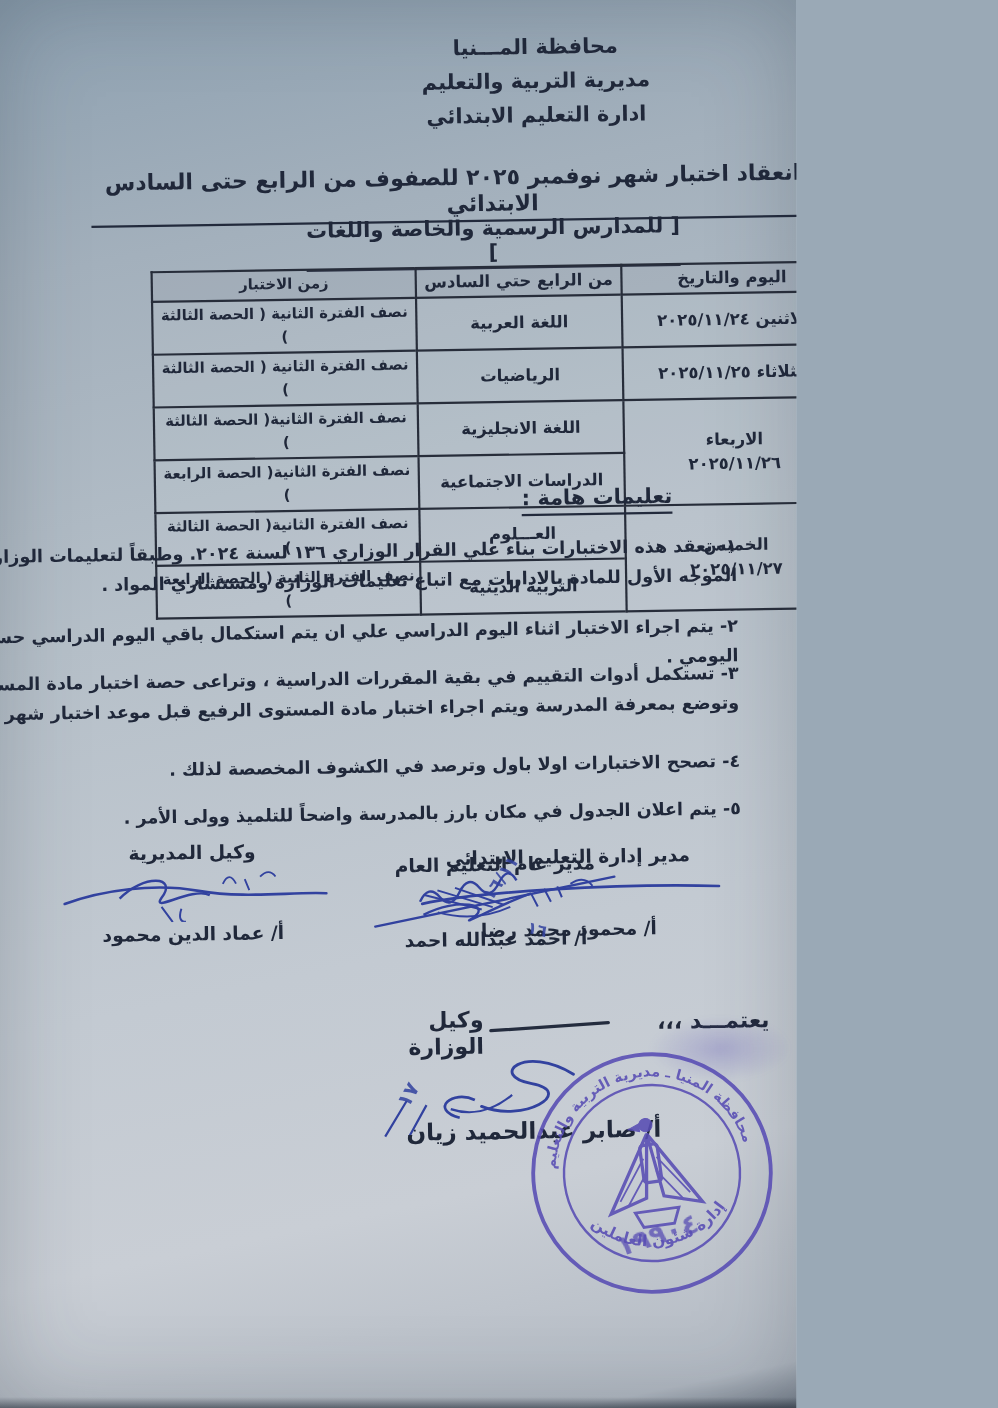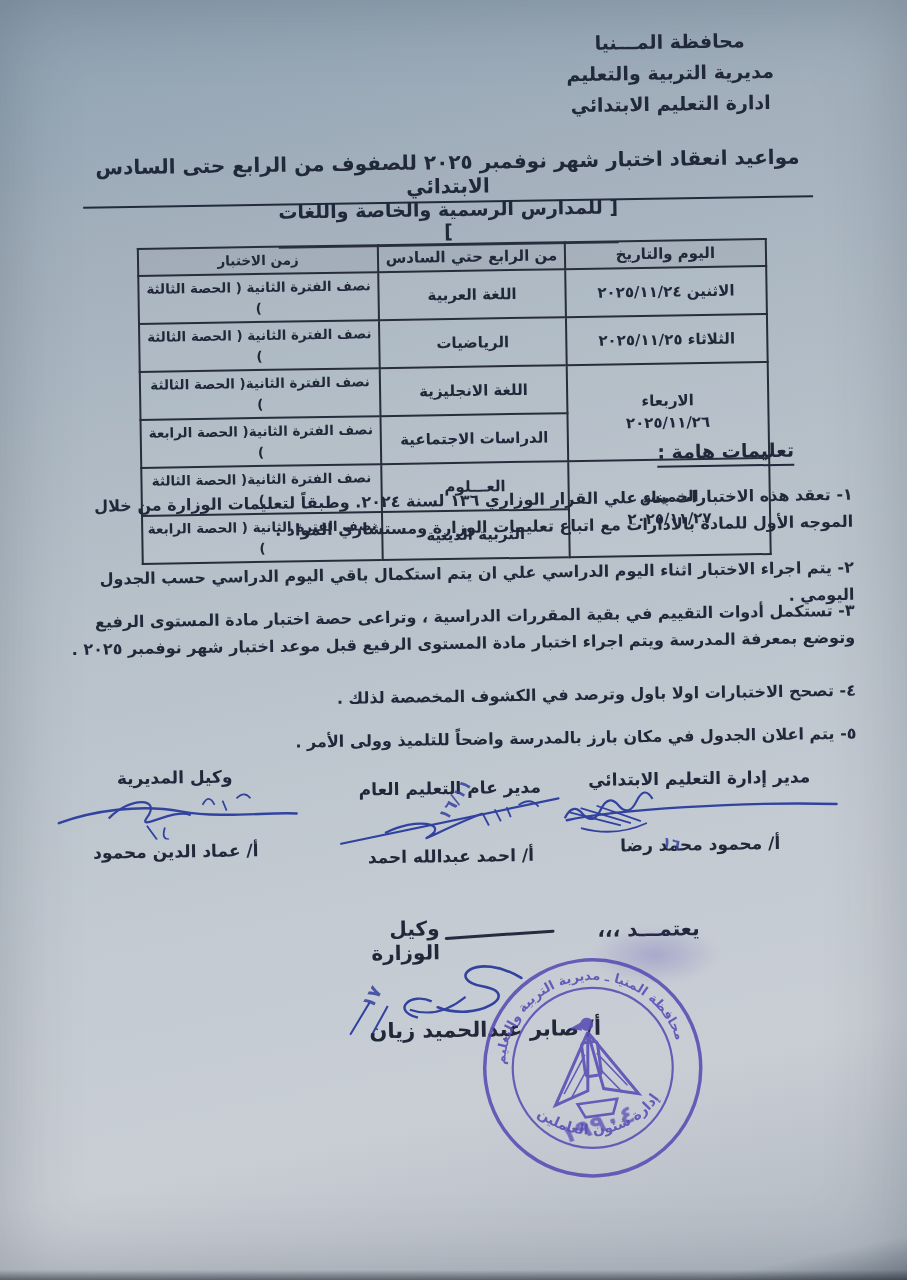--- a/index.html
+++ b/index.html
@@ -2,21 +2,21 @@
 <html lang="ar"><head>
 <meta charset="utf-8">
 <style>
   html,body{margin:0;padding:0;}
   body{
     width:907px;height:1280px;overflow:hidden;
     font-family:"DejaVu Sans","Liberation Sans",sans-serif;
     background:#9aa9b6;
   }
   .photo{
-    position:relative;width:907px;height:1280px;overflow:hidden;
+    position:relative;width:724px;height:1280px;overflow:hidden;
     background:
       linear-gradient(168deg,#8da0b0 0%,#a3b0bc 18%,#b6c0c9 42%,#c3cad2 66%,#c9ced5 82%,#b3bac3 97%,#79828e 100%);
     box-shadow:inset 0 0 80px rgba(40,50,65,.25);
   }
   .sheet{
     position:absolute;inset:0;
     transform:rotate(-0.9deg);
     color:#20283a;
   }
   .rtl{direction:rtl;}

